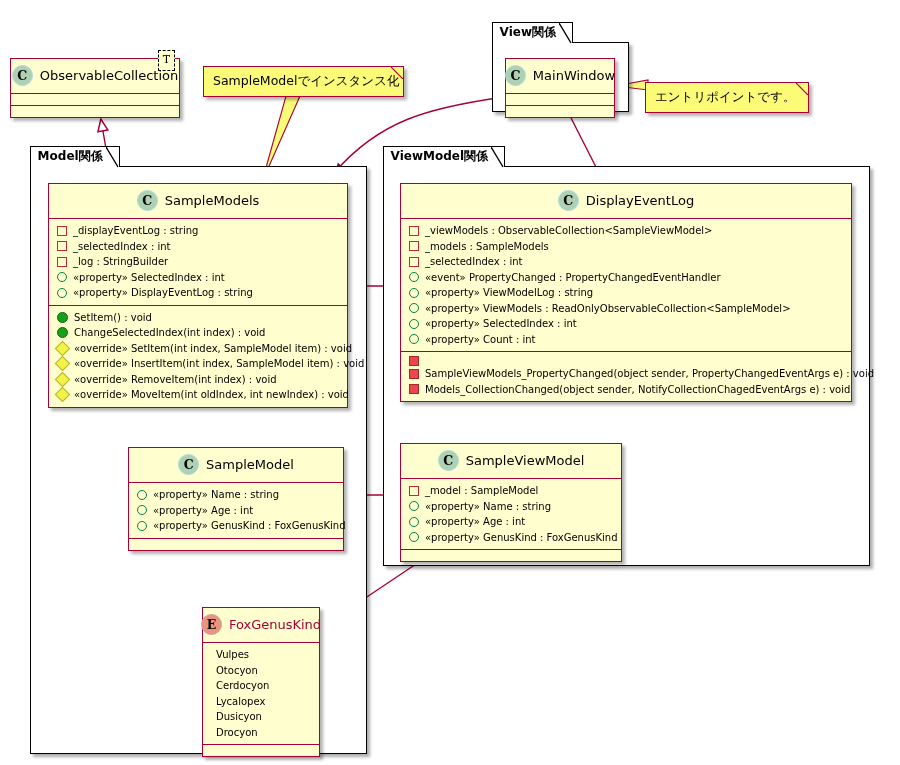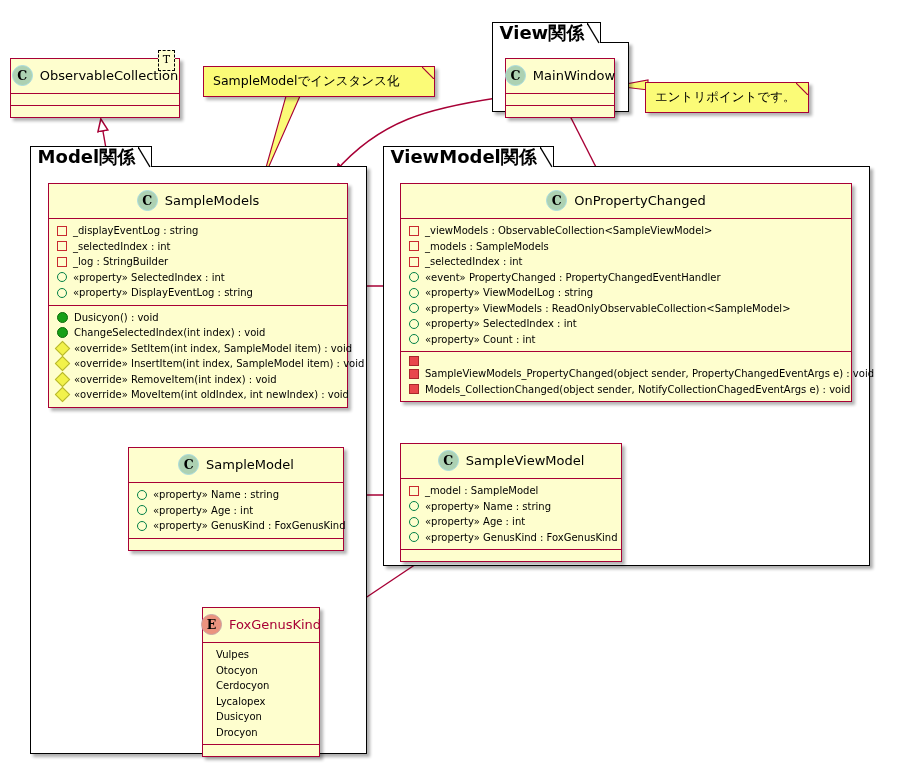--- a/index.html
+++ b/index.html
@@ -35,21 +35,21 @@
   .package-tab {
     position: absolute;
     top: -21px;
     left: -1.4px;
     height: 21px;
     background: #ffffff;
     border: 1.4px solid #000000;
     border-bottom: none;
     box-sizing: border-box;
     padding: 0 16px 0 7px;
-    font-size: 18px;
+    font-size: 12px;
     font-weight: bold;
     line-height: 19px;
     color: #000000;
     white-space: nowrap;
   }
   .package-tab .fold {
     position: absolute;
     right: 0;
     top: 0;
     width: 13px;
@@ -248,21 +248,21 @@
     <div class="cbox-title">
       <span class="badge cls">C</span>
       <span class="title-text">ObservableCollection</span>
     </div>
     <div class="sep"></div>
     <div class="compartment empty"></div>
     <div class="sep"></div>
     <div class="compartment empty"></div>
   </div>
 
-  <div class="note" style="left:203px; top:66px; width:232px;">
+  <div class="note" style="left:203px; top:66px; width:201px;">
     <svg class="corner" viewBox="0 0 12 12">
       <path d="M0,0 L12,12 L12,0 z" fill="#FBFB77" stroke="none"></path>
       <path d="M0,0 L12,12" stroke="#A80036" stroke-width="1.2" fill="none"></path>
     </svg>
     <span>SampleModelでインスタンス化</span>
   </div>
 
   <div class="note" style="left:645px; top:70px; width:164px;margin-top:12px;">
     <svg class="corner" viewBox="0 0 12 12">
       <path d="M0,0 L12,12 L12,0 z" fill="#FBFB77" stroke="none"></path>
@@ -314,21 +314,21 @@
         </div>
         <div class="member">
           <span class="vis pub-field"></span>
           <span class="mtext">«property» DisplayEventLog : string</span>
         </div>
       </div>
     <div class="sep"></div>
     <div class="compartment">
         <div class="member">
           <span class="vis pub-method"></span>
-          <span class="mtext">Dusicyon() : void</span>
+          <span class="mtext">SetItem() : void</span>
         </div>
         <div class="member">
           <span class="vis pub-method"></span>
           <span class="mtext">ChangeSelectedIndex(int index) : void</span>
         </div>
         <div class="member">
           <span class="vis prot-method"></span>
           <span class="mtext">«override» SetItem(int index, SampleModel item) : void</span>
         </div>
         <div class="member">
@@ -342,21 +342,21 @@
         <div class="member">
           <span class="vis prot-method"></span>
           <span class="mtext">«override» MoveItem(int oldIndex, int newIndex) : void</span>
         </div>
       </div>
   </div>
 
   <div class="cbox" style="left:400px; top:183px; width:452px;">
     <div class="cbox-title">
       <span class="badge cls">C</span>
-      <span class="title-text">OnPropertyChanged</span>
+      <span class="title-text">DisplayEventLog</span>
     </div>
     <div class="sep"></div>
     <div class="compartment">
         <div class="member">
           <span class="vis priv-field"></span>
           <span class="mtext">_viewModels : ObservableCollection&lt;SampleViewModel&gt;</span>
         </div>
         <div class="member">
           <span class="vis priv-field"></span>
           <span class="mtext">_models : SampleModels</span>

